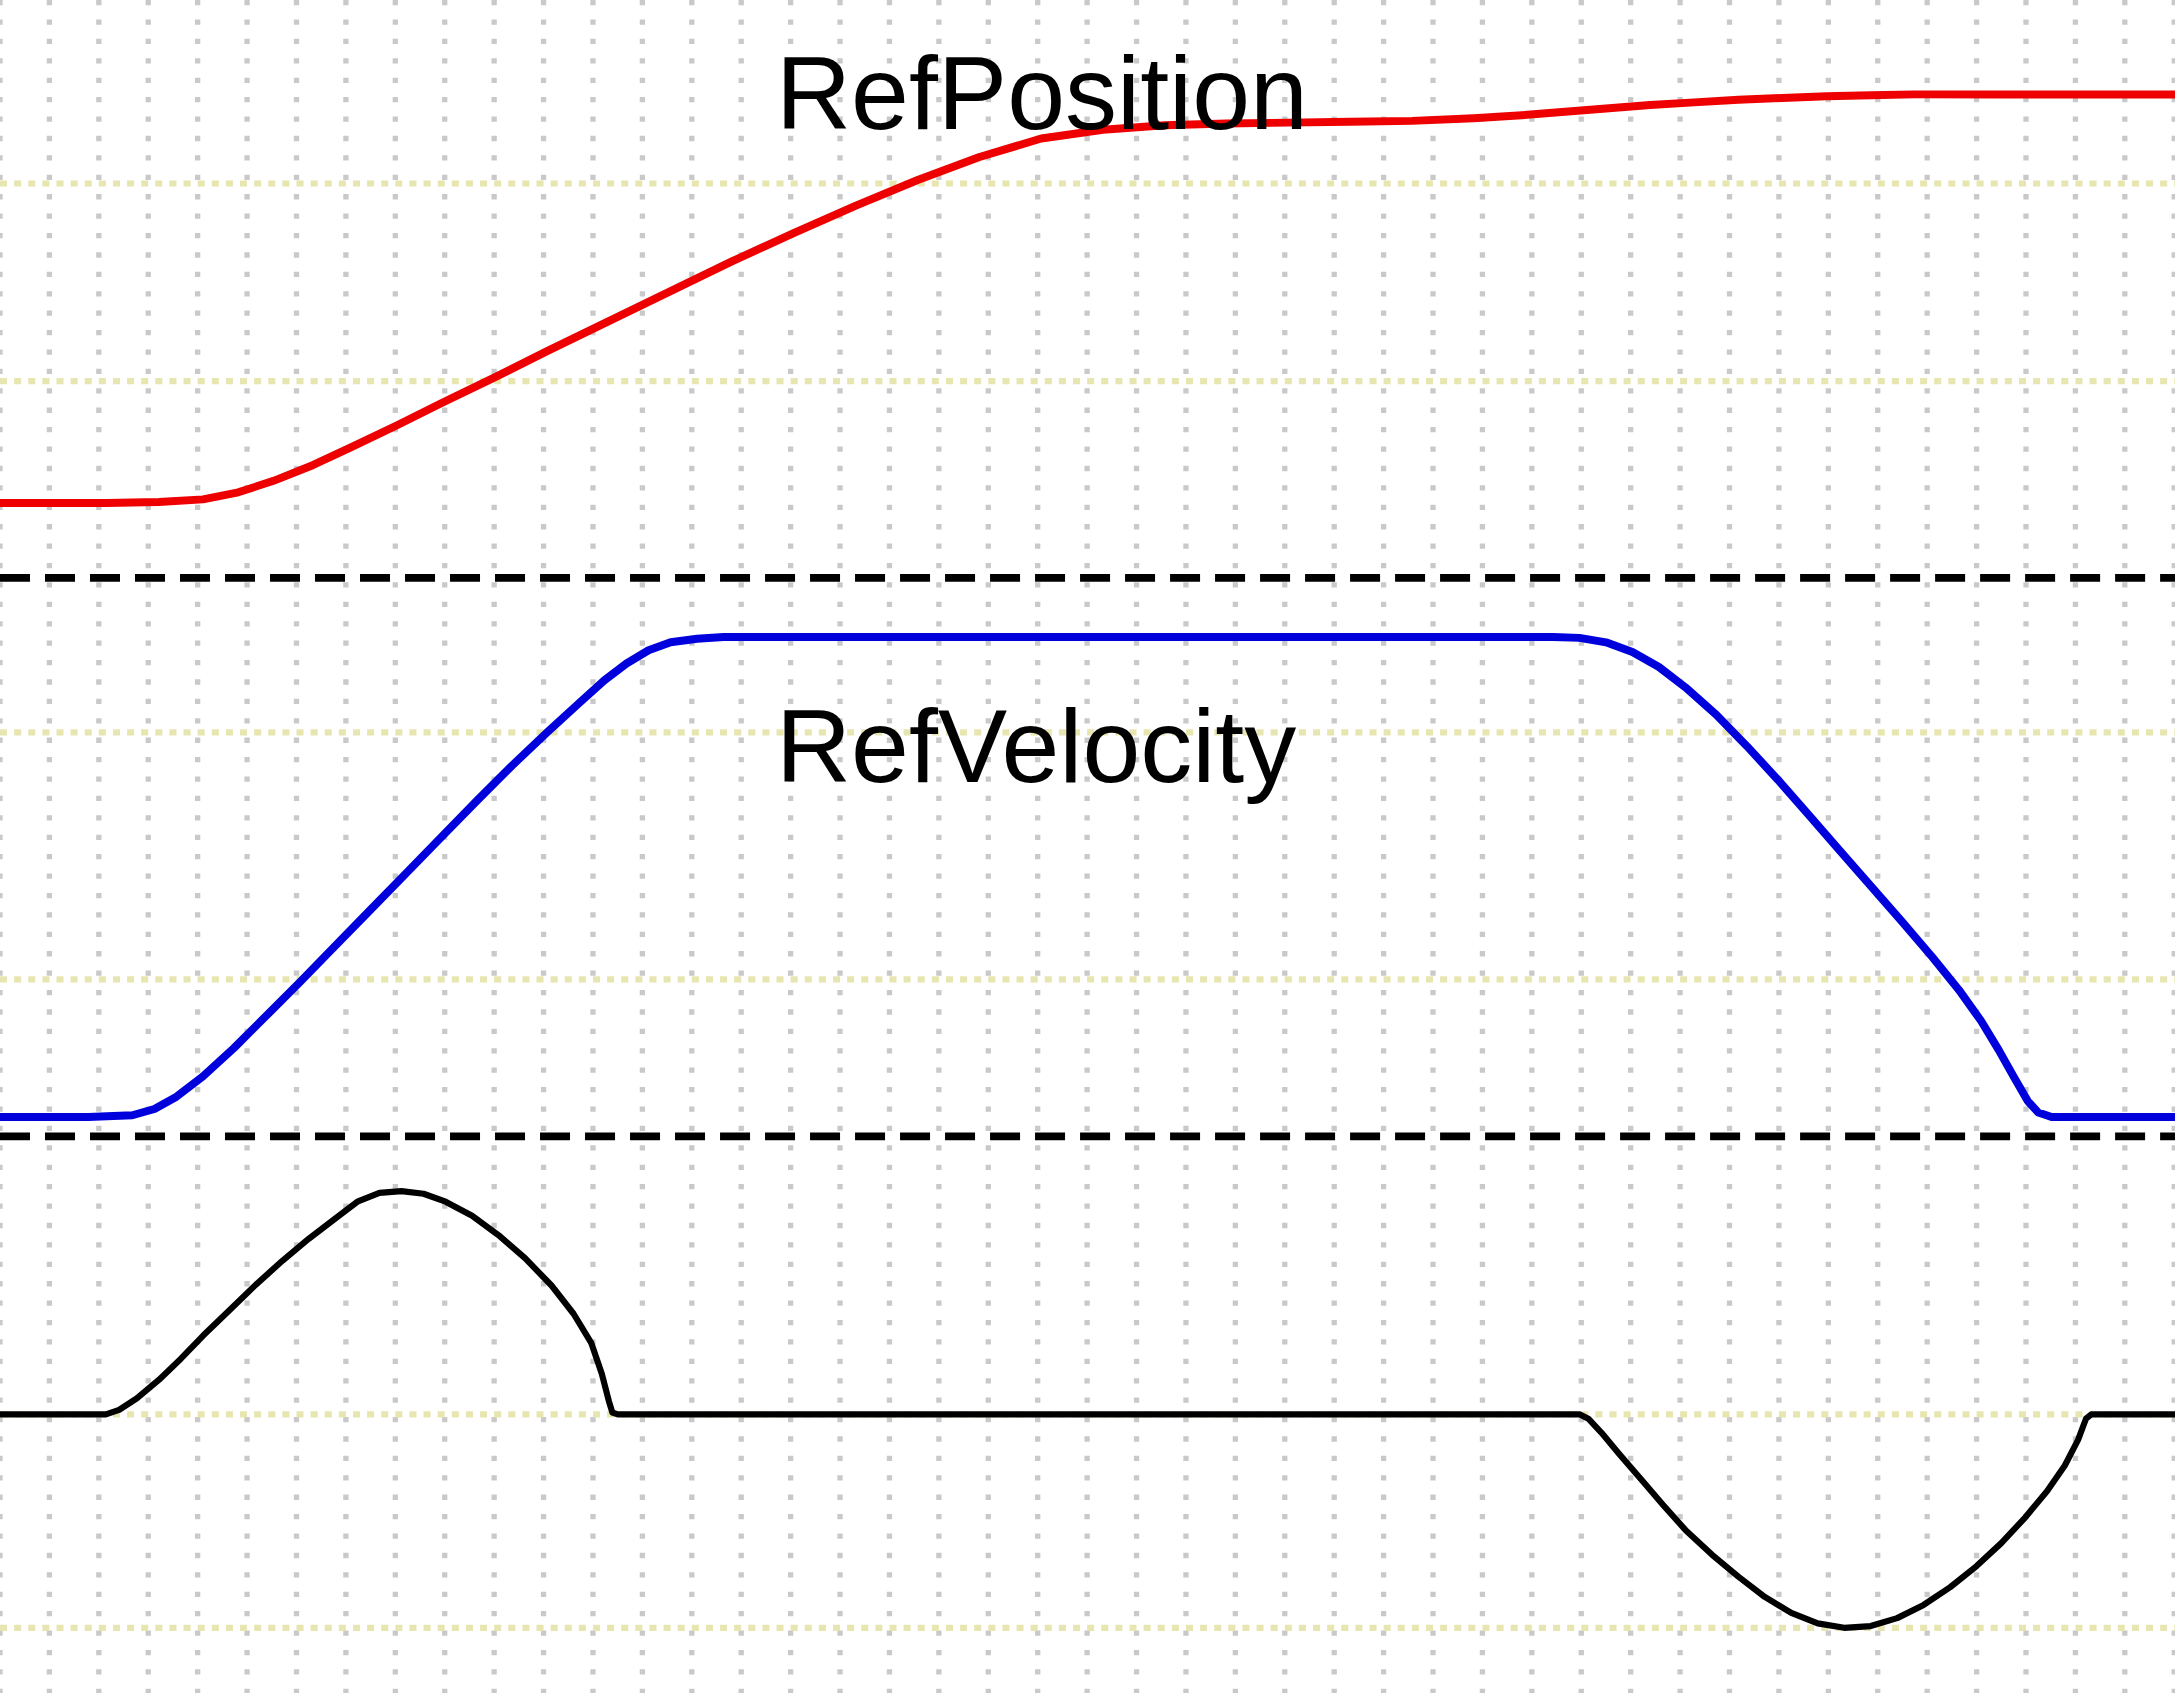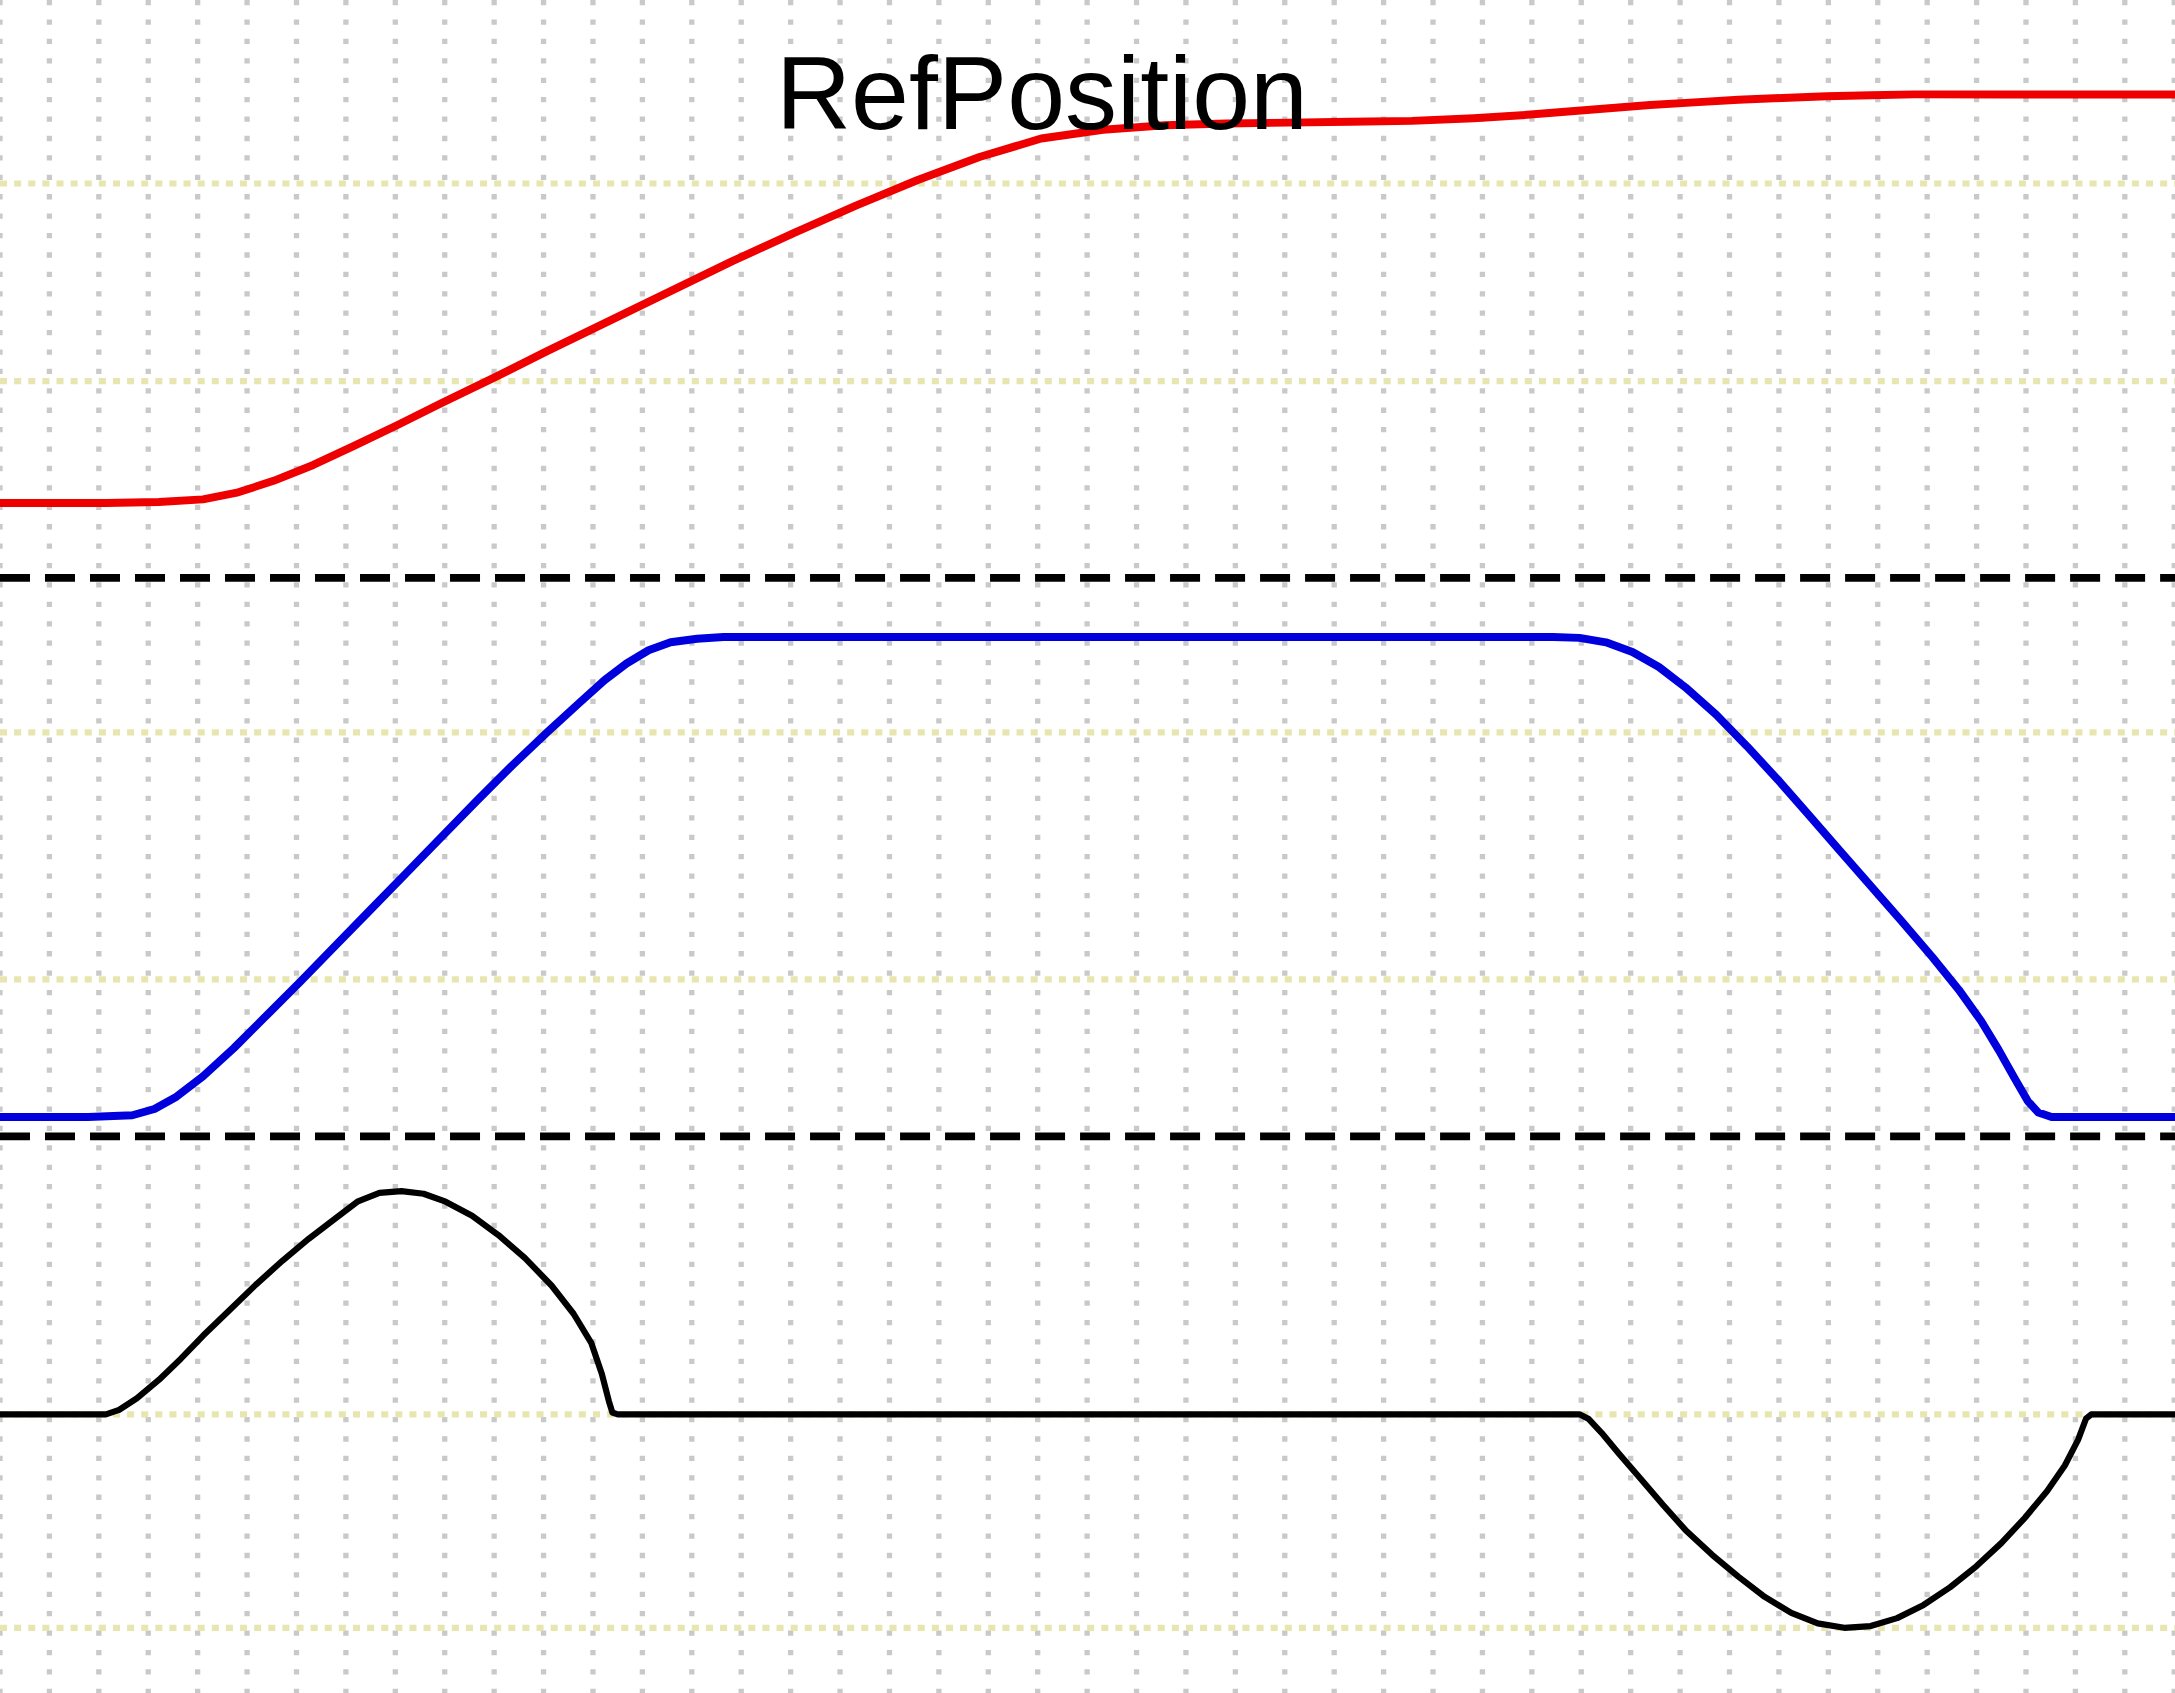--- a/index.html
+++ b/index.html
@@ -94,16 +94,17 @@
       </g>
     <g id="g-curves">
         <path d="M0 570 L120 570 L180 569 L230 566 L270 558 L310 545 L355 527 L400 506 L450 482 L500 457 L560 428 L620 398 L690 364 L760 330 L830 296 L900 264 L970 233 L1040 204 L1110 178 L1180 157 L1250 147 L1320 142 L1390 140 L1460 139 L1530 138 L1600 137 L1670 134 L1720 131 L1770 127 L1820 123 L1870 119 L1920 116 L1970 113 L2020 111 L2070 109 L2120 108 L2170 107 L2270 107 L2466 107" fill="none" stroke="#ee0000" stroke-width="9" stroke-linejoin="round" stroke-linecap="butt"></path>
         <path d="M0 1266 L100 1266 L150 1264 L175 1257 L200 1243 L230 1220 L265 1188 L300 1153 L340 1113 L380 1072 L420 1031 L460 990 L500 949 L540 908 L580 868 L620 830 L655 798 L685 771 L710 752 L735 737 L760 728 L790 724 L820 722 L1000 722 L1400 722 L1700 722 L1760 722 L1790 723 L1820 728 L1850 739 L1880 756 L1910 779 L1945 810 L1980 846 L2015 884 L2050 924 L2085 964 L2120 1004 L2155 1044 L2190 1085 L2220 1122 L2245 1157 L2265 1190 L2283 1222 L2298 1248 L2310 1261 L2325 1266 L2466 1266" fill="none" stroke="#0000dd" stroke-width="9" stroke-linejoin="round" stroke-linecap="butt"></path>
         <path d="M0 1603 L120 1603 L135 1598 L155 1585 L180 1564 L205 1540 L230 1514 L260 1485 L290 1456 L320 1429 L350 1404 L380 1381 L405 1362 L430 1352 L455 1350 L480 1353 L505 1362 L535 1378 L565 1400 L595 1426 L625 1457 L650 1489 L670 1522 L682 1557 L690 1588 L694 1601 L700 1603 L900 1603 L1300 1603 L1700 1603 L1790 1603 L1800 1608 L1815 1624 L1835 1648 L1860 1677 L1885 1706 L1910 1734 L1940 1762 L1970 1787 L2000 1810 L2030 1828 L2060 1840 L2090 1845 L2120 1843 L2150 1834 L2180 1819 L2210 1799 L2240 1775 L2268 1749 L2295 1720 L2320 1690 L2340 1661 L2355 1632 L2364 1608 L2370 1603 L2466 1603" fill="none" stroke="#000000" stroke-width="7" stroke-linejoin="round" stroke-linecap="butt"></path>
       </g>
   </svg>
 
   <div class="curve-label" id="label-position">RefPosition</div>
 
+  <div class="curve-label" id="label-velocity">RefVelocity</div>
 
 
 </div>
 
 
 </body></html>

